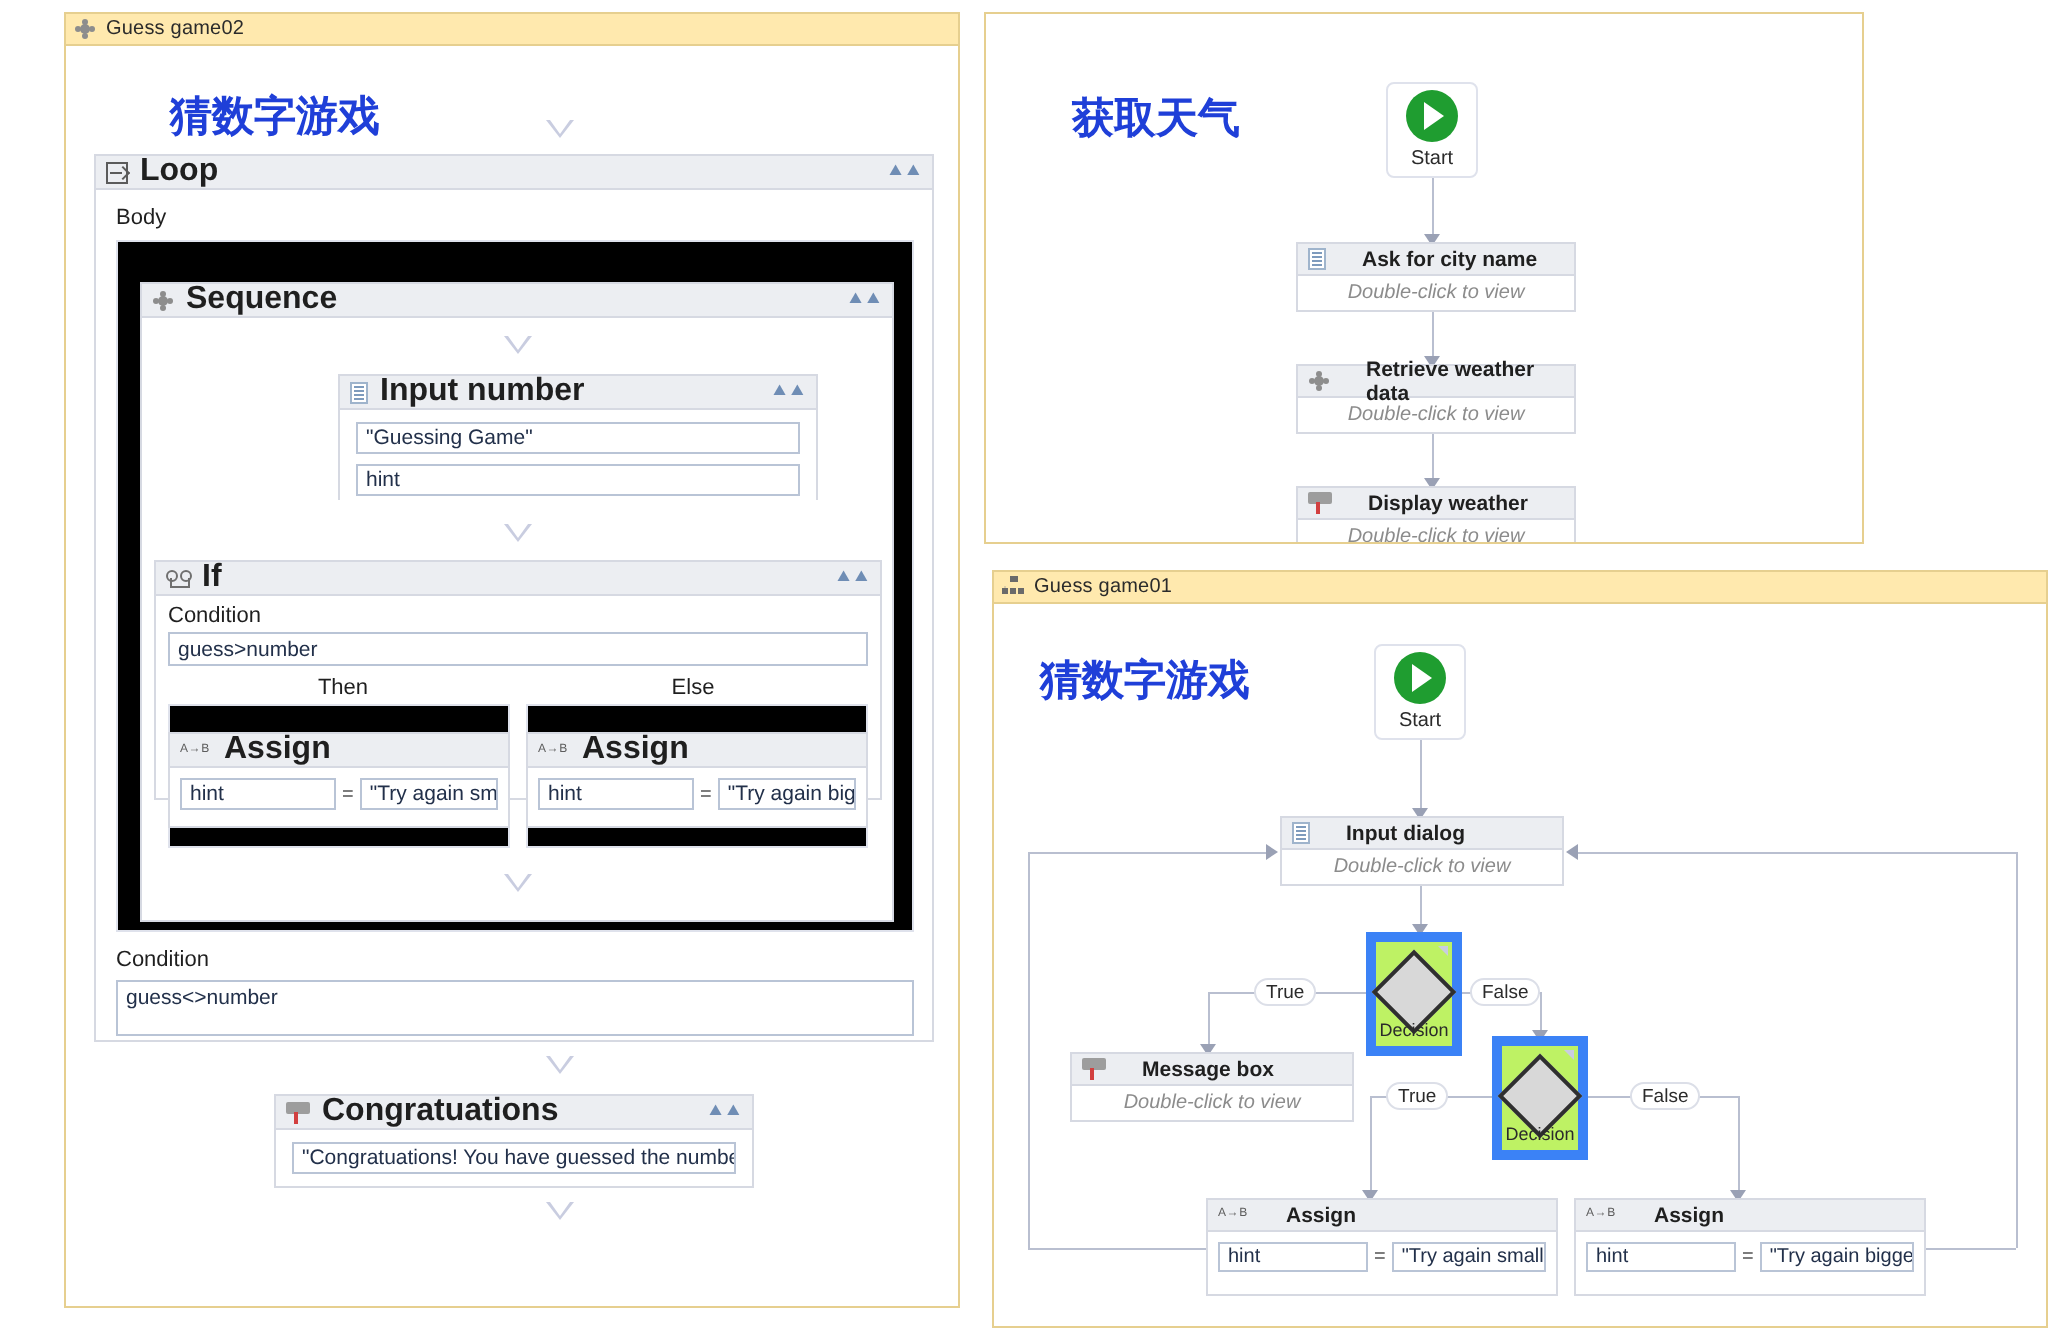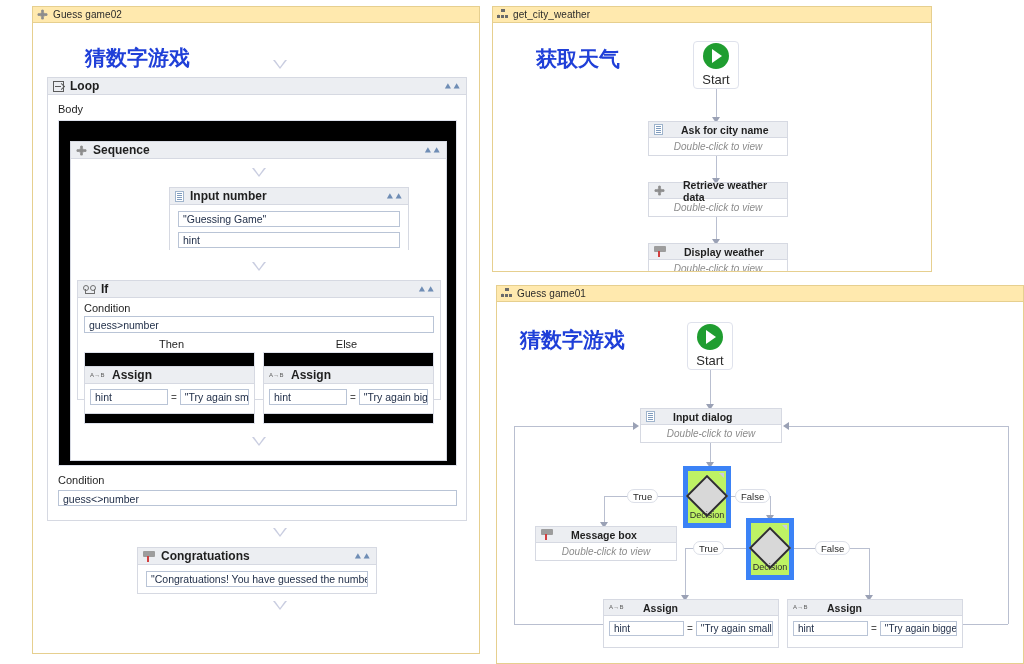--- a/index.html
+++ b/index.html
@@ -38,21 +38,21 @@
   .ico-doc:before{content:"";position:absolute;left:1px;top:1px;width:5px;height:1px;background:#7e9bbd;
     box-shadow:0 2px 0 0 #7e9bbd,0 4px 0 0 #7e9bbd,0 6px 0 0 #7e9bbd;}
   .ico-msg{width:12px;height:11px;}
   .ico-msg:before{content:"";position:absolute;left:0;top:0px;width:12px;height:6px;background:#9d9d9d;border-radius:1px;}
   .ico-msg:after{content:"";position:absolute;left:4px;top:5px;width:2px;height:6px;background:#d23f3f;}
   .ico-assign{width:16px;height:9px;font-size:6px;line-height:9px;color:#5d5d5d;letter-spacing:.3px;font-family:"Liberation Sans",sans-serif;}
   .chev{margin-left:auto;color:#6f8db5;font-size:11px;line-height:1;user-select:none;}
   .act{border:1px solid #d6d9e2;background:#fff;box-sizing:border-box;}
   .act-head{height:17px;background:#eceef2;border-bottom:1px solid #d6d9e2;display:flex;align-items:center;
     padding:0 5px;box-sizing:border-box;gap:6px;}
-  .act-head .lbl{font-size:12px;color:#1f1f1f;font-weight:bold;}
+  .act-head .lbl{font-size:16px;color:#1f1f1f;font-weight:bold;}
   .act-body{padding:6px;background:#fff;}
   .fld{border:1px solid #b9c4d6;background:#fff;height:16px;line-height:15px;padding:0 4px;
     font-size:10.5px;color:#22304a;box-sizing:border-box;margin-bottom:5px;overflow:hidden;white-space:nowrap;}
   .fld:last-child{margin-bottom:0;}
 
   
   .down-arrow{position:absolute;width:14px;height:9px;}
   .down-arrow:before{content:"";position:absolute;left:0;top:0;border-left:7px solid transparent;
     border-right:7px solid transparent;border-top:9px solid #c9cde0;}
   .down-arrow:after{content:"";position:absolute;left:1.6px;top:0;border-left:5.4px solid transparent;
@@ -66,21 +66,21 @@
   .fc-node .fc-head{height:16px;background:#eceef2;border-bottom:1px solid #d6d9e2;display:flex;
     align-items:center;gap:18px;padding:0 5px;box-sizing:border-box;}
   .fc-node .fc-head .lbl{font-size:10.5px;font-weight:bold;color:#1f1f1f;}
   .fc-node .fc-sub{height:17px;display:flex;align-items:center;justify-content:center;
     font-style:italic;font-size:10px;color:#8c8c8c;}
   .start-node{position:absolute;width:46px;height:48px;border:1px solid #dfe2ec;border-radius:4px;background:#fff;
     display:flex;flex-direction:column;align-items:center;justify-content:center;box-sizing:border-box;}
   .start-circle{width:26px;height:26px;border-radius:50%;background:#1f9d30;position:relative;}
   .start-circle:after{content:"";position:absolute;left:9px;top:6px;border-left:10px solid #fff;
     border-top:7px solid transparent;border-bottom:7px solid transparent;}
-  .start-node .cap{font-size:13px;color:#2b2b2b;margin-top:3px;}
+  .start-node .cap{font-size:10px;color:#2b2b2b;margin-top:3px;}
   .dec-node{position:absolute;width:48px;height:62px;border:5px solid #3b82f6;background:#bef264;box-sizing:border-box;
     display:flex;flex-direction:column;align-items:center;justify-content:flex-start;padding-top:10px;}
   .dec-node .dia{width:26px;height:26px;background:#d8d8d8;border:2px solid #2f2f2f;transform:rotate(45deg);}
   .dec-node .cap{position:absolute;bottom:3px;font-size:9px;color:#2b2b2b;}
   .dec-node .corner{position:absolute;right:2px;top:2px;width:0;height:0;
     border-left:5px solid transparent;border-top:5px solid #c9cde0;}
   .conn{position:absolute;background:#b9bfd0;}
   .conn.h{height:1px;}
   .conn.v{width:1px;}
   .arrow-d{position:absolute;width:0;height:0;border-left:4px solid transparent;
@@ -191,45 +191,41 @@
                 </div>
               </div>
             </div>
           </div>
 
           <div class="down-arrow" style="left:181px;top:295px;"></div>
         </div>
       </div>
 
       <div class="lbl-plain" style="left:10px;top:396px;">Condition</div>
-      <div class="fld" style="position:absolute;left:10px;top:412px;width:399px;height:16px;line-height:16px;margin:0;">guess&lt;&gt;number</div>
+      <div class="fld" style="position:absolute;left:10px;top:412px;width:399px;height:28px;line-height:16px;margin:0;">guess&lt;&gt;number</div>
     </div>
 
     <div class="down-arrow" style="left:240px;top:505px;"></div>
 
     <div class="act" style="position:absolute;left:104px;top:524px;width:240px;height:47px;">
       <div class="act-head">
         <span class="ico ico-msg"></span>
         <span class="lbl">Congratuations</span>
         <span class="chev">⯅⯅</span>
       </div>
       <div class="act-body" style="padding:6px 8px;">
         <div class="fld">"Congratuations! You have guessed the number " + nu</div>
       </div>
     </div>
 
     <div class="down-arrow" style="left:240px;top:578px;"></div>
   </div>
 </div>
 
 <div class="panel" style="left:492px;top:6px;width:440px;height:266px;">
-  <div class="panel-head">
-    <span class="ico ico-tree"></span>
-    <span class="title">get_city_weather</span>
-  </div>
   <div class="panel-body">
 
     <div class="cjk-title" style="left:43px;top:22px;font-size:21px;">获取天气</div>
 
     <div class="start-node" style="left:200px;top:18px;">
       <div class="start-circle"></div>
       <div class="cap">Start</div>
     </div>
     <div class="conn v" style="left:223px;top:66px;height:30px;"></div>
     <div class="arrow-d" style="left:219px;top:94px;"></div>

